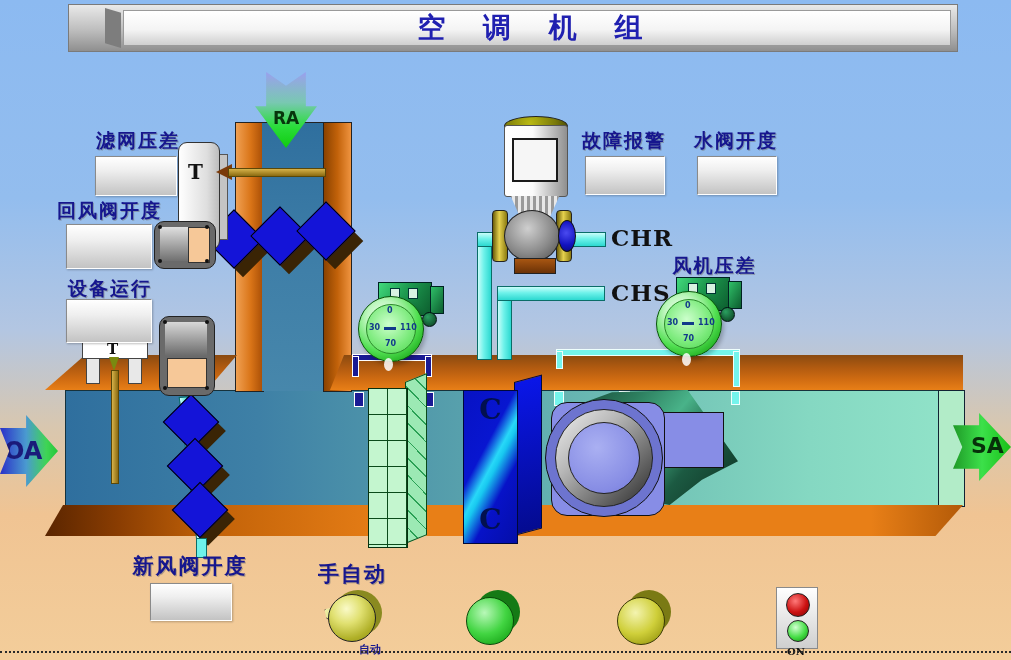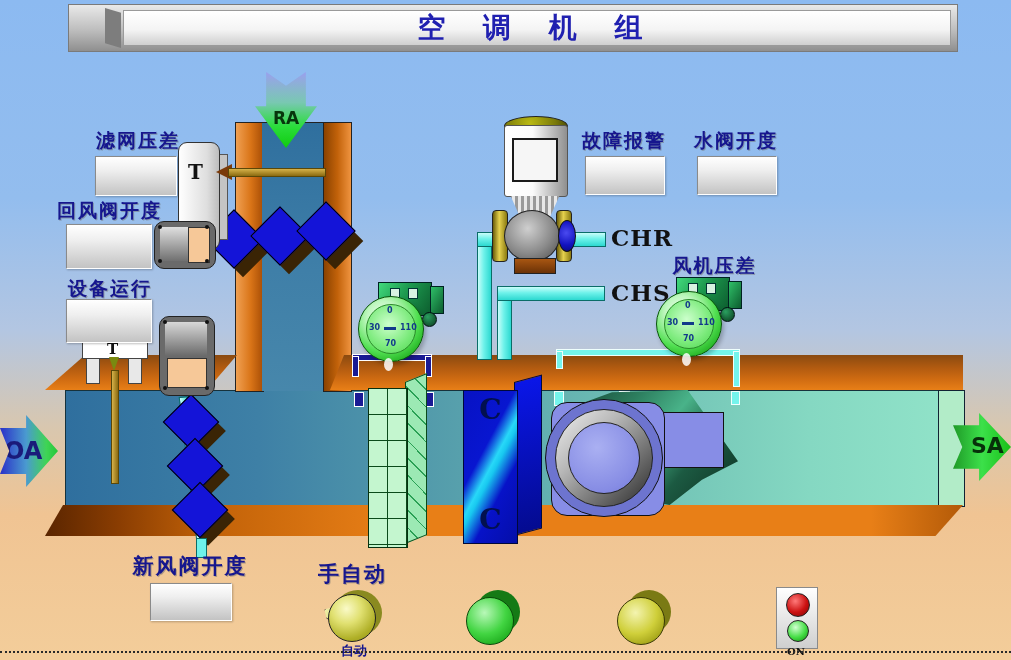--- a/index.html
+++ b/index.html
@@ -246,21 +246,21 @@
   <div class="lbl" style="left:132px;top:552px;width:116px;font-size:21px;">新风阀开度</div>
   <div class="lbl" style="left:305px;top:560px;width:95px;font-size:21px;">手自动</div>
 
   <div class="abs" style="left:318px;top:588px;width:68px;height:66px;cursor:pointer;">
     <div class="abs" style="left:0;top:36px;width:38px;height:12px;transform:rotate(33deg);transform-origin:100% 50%;
                 clip-path:polygon(0 50%,18% 0,100% 0,100% 100%,18% 100%);
                 background:linear-gradient(90deg,#f0f0a8,#b8b830);border:1px solid #333;"></div>
     <div class="abs" style="left:16px;top:2px;width:48px;height:46px;border-radius:50%;background:#8a8a20;"></div>
     <div class="abs" style="left:10px;top:6px;width:46px;height:46px;border-radius:50%;border:1px solid #222;
                 background:radial-gradient(circle at 38% 30%,#fafac8,#e0e070 35%,#b0b028 70%,#8a8a14);"></div>
-    <div class="abs" style="left:14px;top:54px;width:44px;text-align:center;font-size:13px;font-weight:bold;color:#16168e;">自动</div>
+    <div class="abs" style="left:30px;top:54px;width:44px;text-align:center;font-size:11px;font-weight:bold;color:#16168e;">自动</div>
   </div>
 
   <div class="abs" style="left:464px;top:590px;width:58px;height:56px;">
     <div class="abs" style="left:12px;top:0;width:44px;height:44px;border-radius:50%;background:#157a15;"></div>
     <div class="abs" style="left:2px;top:7px;width:46px;height:46px;border-radius:50%;border:1px solid #0a4a0a;
                 background:radial-gradient(circle at 38% 32%,#b8f8b8,#42d542 50%,#1fae1f 80%,#128812);"></div>
   </div>
 
   <div class="abs" style="left:615px;top:590px;width:58px;height:56px;">
     <div class="abs" style="left:12px;top:0;width:44px;height:44px;border-radius:50%;background:#7a7a14;"></div>

